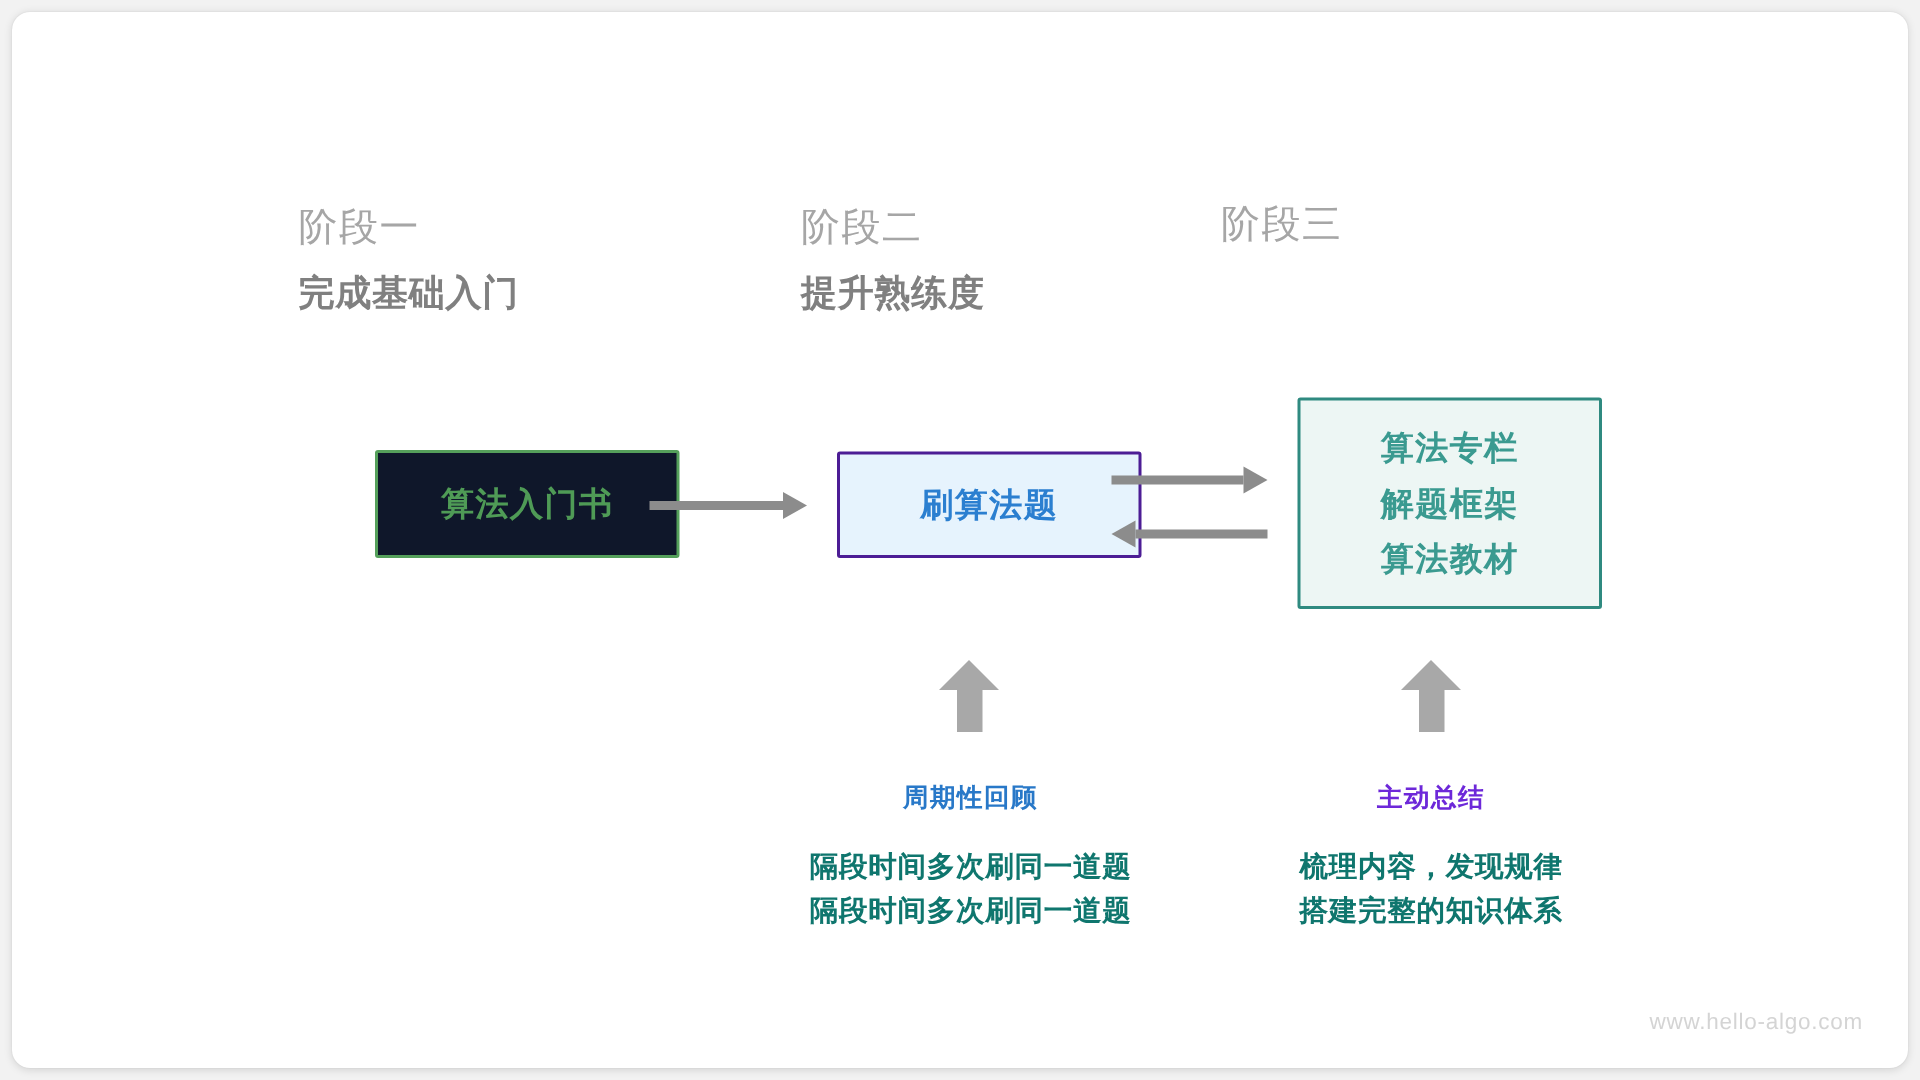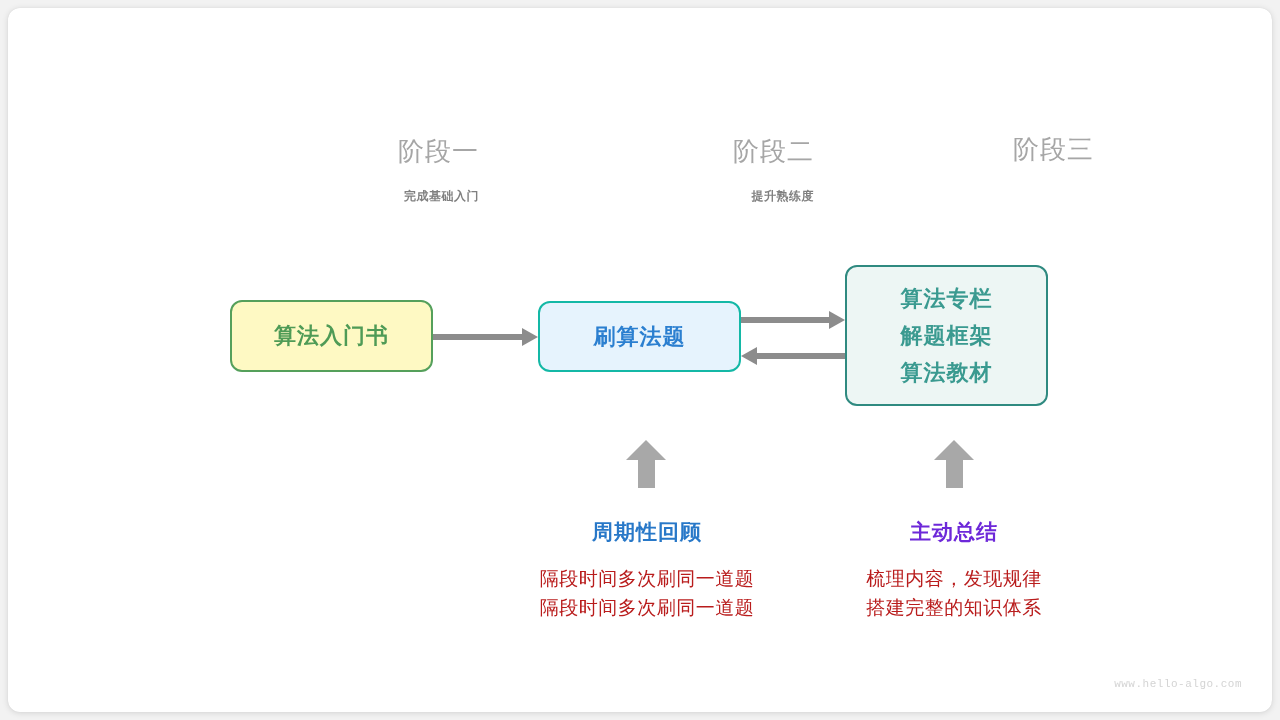--- a/index.html
+++ b/index.html
@@ -19,59 +19,60 @@
     width: 1264px;
     height: 704px;
     background: #ffffff;
     border-radius: 12px;
     box-shadow: 0 1px 6px rgba(0,0,0,0.13), 0 0 1px rgba(0,0,0,0.10);
   }
 
   
   .stage {
     position: absolute;
-    text-align: right;
+    text-align: left;
     width: 280px;
   }
   .stage-num {
     font-size: 26px;
     font-weight: 400;
     color: #a6a6a6;
     line-height: 34px;
     letter-spacing: 1px;
   }
   .stage-title {
-    font-size: 12px;
+    font-size: 24px;
     font-weight: 700;
     color: #808080;
     line-height: 28px;
     margin-top: 14px;
     letter-spacing: 0.5px;
   }
 
   
   .node {
     position: absolute;
-    border-radius: 12px;
+    border-radius: 2px;
     display: flex;
     flex-direction: column;
     align-items: center;
     justify-content: center;
     font-weight: 700;
     letter-spacing: 1px;
+    margin-left: 20px;
   }
   .node-green {
-    background: #fef9c3;
+    background: #0f172a;
     border: 2px solid #55a05b;
     color: #4f9b56;
     font-size: 22px;
   }
   .node-blue {
     background: #e6f3fd;
-    border: 2px solid #14b8a6;
+    border: 2px solid #4c1d95;
     color: #2b7fd0;
     font-size: 22px;
   }
   .node-teal {
     background: #edf6f4;
     border: 2px solid #2f8a80;
     color: #3a9a90;
     font-size: 22px;
   }
   .node-teal .line { line-height: 37px; }
@@ -107,43 +108,43 @@
     left: 0; top: 0;
     width: 0; height: 0;
     border-left: 20px solid transparent;
     border-right: 20px solid transparent;
     border-bottom: 20px solid #a8a8a8;
   }
 
   
   .note { position: absolute; width: 300px; text-align: center; }
   .note-title {
-    font-size: 21px;
+    font-size: 17px;
     font-weight: 700;
     letter-spacing: 1px;
     line-height: 28px;
   }
   .note-title.blue { color: #2878c8; }
   .note-title.teal { color: #6d28d9; }
   .note-desc {
     margin-top: 18px;
     font-size: 19px;
-    font-weight: 400;
-    color: #b91c1c;
+    font-weight: 700;
+    color: #0f766e;
     line-height: 29px;
     letter-spacing: 0.5px;
   }
 
   
   #watermark {
     position: absolute;
     right: 30px;
     bottom: 22px;
-    font-family: Liberation Mono, monospace;
-    font-size: 11px;
+    font-family: Liberation Sans, sans-serif;
+    font-size: 15px;
     color: #d4d4d4;
     letter-spacing: 0.5px;
   }
 </style>
 </head>
 <body>
 
 <div id="canvas">
 
   <div class="stage" style="left:191px; top:126px;">

